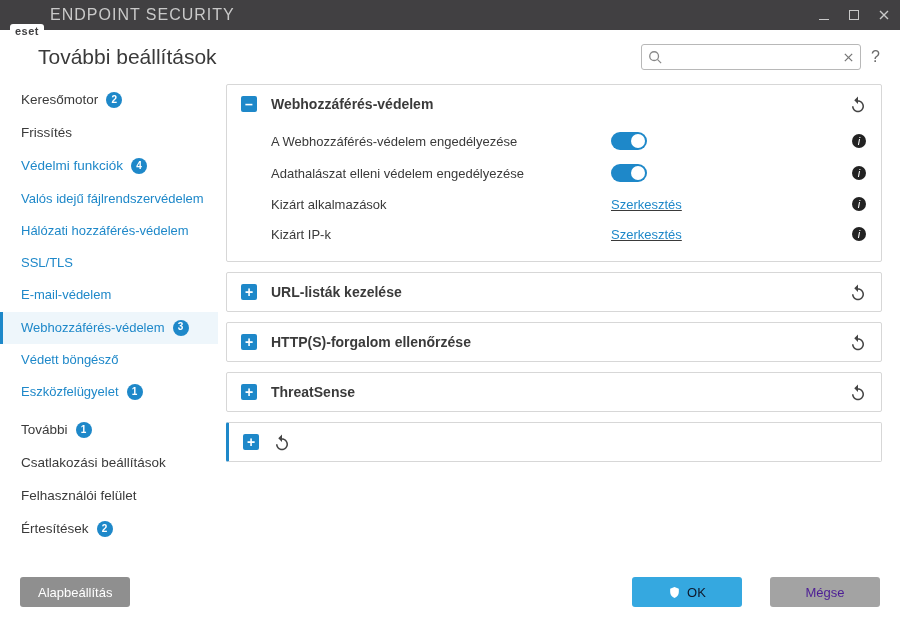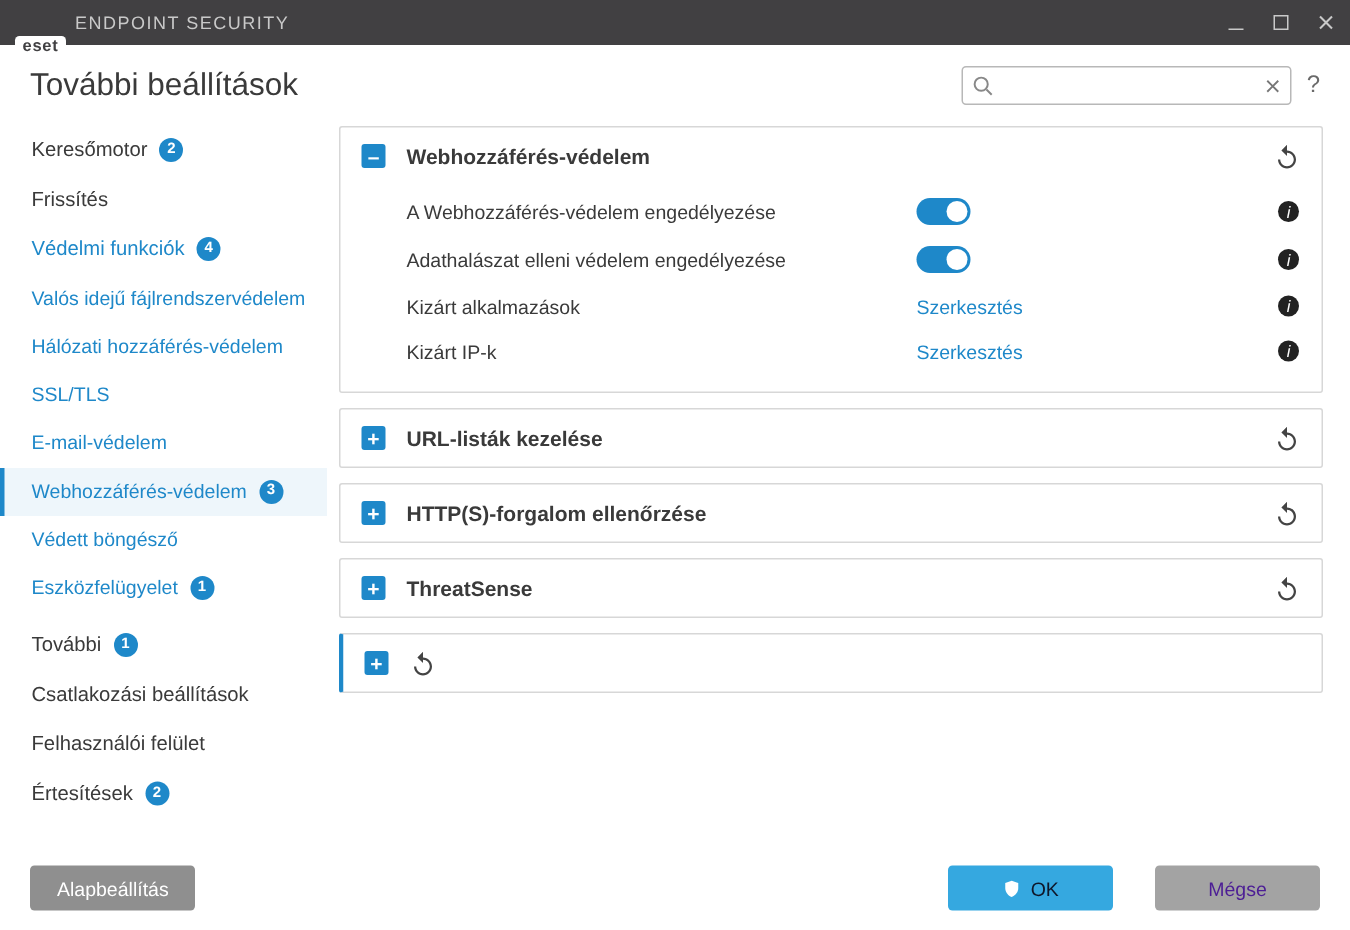--- a/index.html
+++ b/index.html
@@ -2,26 +2,26 @@
 <html><head>
 <meta charset="utf-8">
 <style>
   * { box-sizing: border-box; margin: 0; padding: 0; font-family: "Segoe UI", Arial, sans-serif; }
   body { width: 900px; height: 620px; background: #fff; overflow: hidden; position: relative; }
 
   
   .titlebar { height: 30px; background: #414042; display: flex; align-items: center; padding: 0 10px; color: #fff; }
   .logo { display: flex; align-items: center; gap: 6px; }
   .logo-badge { background: #fff; color: #414042; font-weight: 700; font-size: 11px; padding: 1px 5px; border-radius: 3px; letter-spacing: 0.5px; margin-top: 32px;}
-  .logo-text { font-size: 12px; letter-spacing: 1px; color: #c9c9c9; font-weight: 300; }
+  .logo-text { font-size: 16px; letter-spacing: 1px; color: #c9c9c9; font-weight: 300; }
   .titlebar-controls { margin-left: auto; display: flex; gap: 18px; color: #c9c9c9; font-size: 14px; }
   .titlebar-controls span { cursor: pointer; }
 
   
-  .header { display: flex; align-items: center; padding: 14px 20px 10px 20px; }
+  .header { display: flex; align-items: center; padding: 14px 20px 10px 20px; margin-left: 18px; }
   .page-title { font-size: 21px; color: #3a3a3a; font-weight: 400; }
   .search-wrap { margin-left: auto; display: flex; align-items: center; gap: 10px; }
   .search-box { display: flex; align-items: center; border: 1px solid #b8b8b8; border-radius: 3px; height: 26px; width: 220px; padding: 0 6px; }
   .search-box svg { flex-shrink: 0; }
   .search-box input { border: none; outline: none; flex: 1; font-size: 12px; padding: 0 6px; background: transparent; }
   .search-clear { cursor: pointer; color: #777; }
   .help-icon { font-size: 16px; color: #6a6a6a; cursor: pointer; }
 
   
   .body { display: flex; height: calc(100% - 30px - 58px - 56px); }
@@ -40,21 +40,21 @@
   .panel { border: 1px solid #d7d7d7; border-radius: 2px; margin-bottom: 10px; background: #fff; }
   .panel.active { border-left: 3px solid #1e88c9; }
   .panel-header { display: flex; align-items: center; padding: 10px 14px; cursor: pointer; }
   .expand-icon { width: 16px; height: 16px; background: #1e88c9; color: #fff; display: inline-flex; align-items: center; justify-content: center; font-size: 14px; font-weight: 700; border-radius: 2px; margin-right: 14px; line-height:1; flex-shrink:0;}
   .panel-title { font-size: 14px; font-weight: 600; color: #3a3a3a; flex: 1; }
   .revert-icon { color: #444; cursor: pointer; }
 
   .panel-body { padding: 2px 14px 12px 44px; }
   .row { display: flex; align-items: center; padding: 7px 0; font-size: 13px; color: #3a3a3a; }
   .row .label { flex: 0 0 340px; }
-  .row .control { width: 70px; display:flex; align-items:center; }
+  .row .control { width: 70px; display:flex; align-items:center;text-decoration:underline; }
   .row .spacer { flex: 1; }
   .row .info { color: #222; cursor: pointer; }
   .link-btn { color: #1e88c9; font-size: 13px; cursor: pointer; }
 
   
   .toggle { width: 36px; height: 18px; background: #1e88c9; border-radius: 9px; position: relative; cursor: pointer; }
   .toggle::after { content: ""; position: absolute; width: 14px; height: 14px; background: #fff; border-radius: 50%; top: 2px; right: 2px; }
 
   
   .footer { position: absolute; bottom: 0; left: 0; right: 0; height: 56px; display: flex; align-items: center; padding: 0 20px; gap: 19px; }

